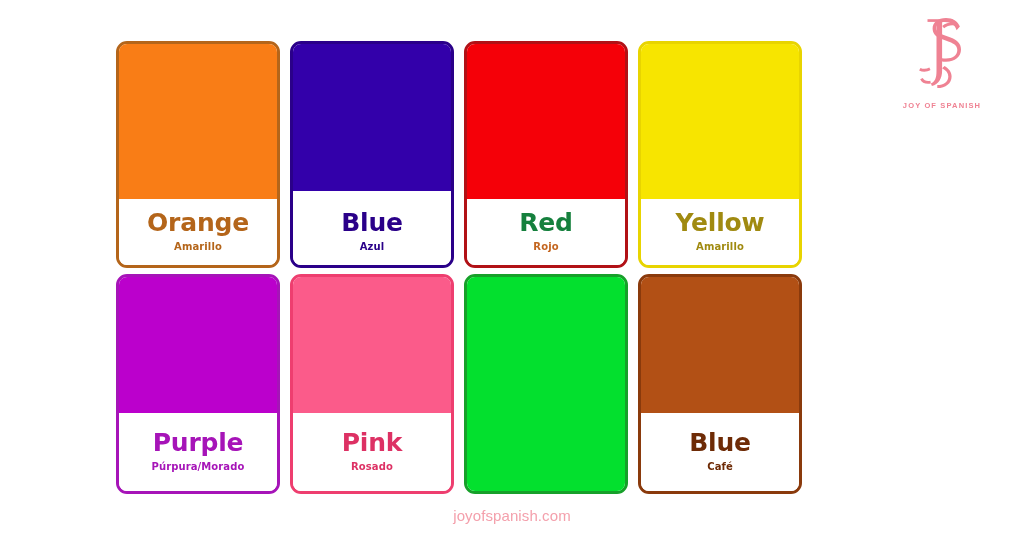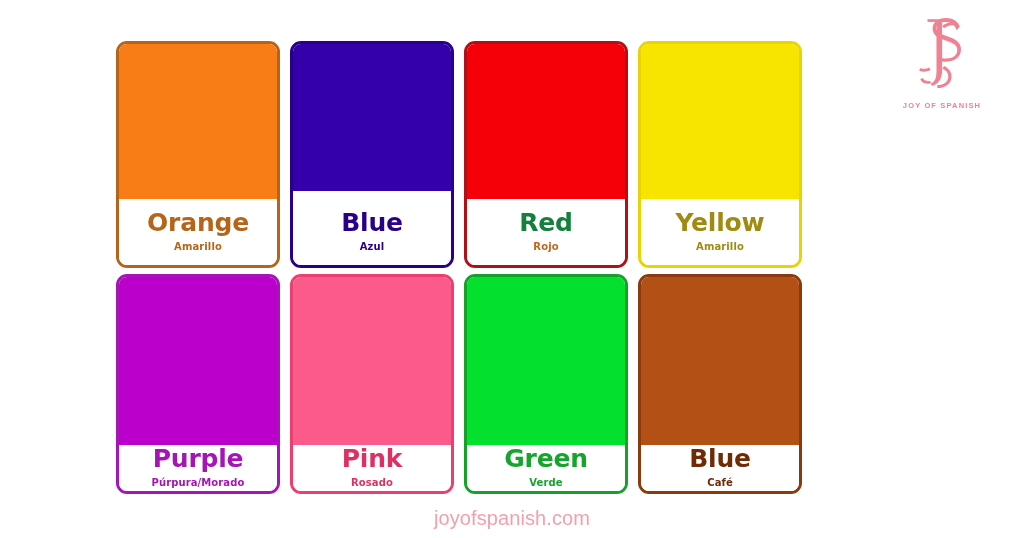--- a/index.html
+++ b/index.html
@@ -89,31 +89,31 @@
   .label-es {
     font-family: "DejaVu Sans", sans-serif;
     font-weight: 700;
     font-size: 10px;
     letter-spacing: 0.1px;
     margin-top: 5px;
     color: #000;
   }
 
   
-  .color-card.row-bottom .card-label-band { height: 46px; }
+  .color-card.row-bottom .card-label-band { height: 78px; }
 
   
   #footer-url {
     position: absolute;
     left: 0;
     right: 0;
     top: 507px;
     text-align: center;
     font-family: "Liberation Sans", sans-serif;
-    font-size: 20px;
+    font-size: 15px;
     color: #f4a0ac;
     letter-spacing: 0.1px;
   }
 </style>
 </head>
 <body>
 
 <div id="brand-logo">
   <svg class="monogram" viewBox="0 0 120 80" xmlns="http://www.w3.org/2000/svg" aria-hidden="true">
     <g fill="#ef8293">
@@ -184,24 +184,20 @@
   <div class="color-card row-bottom" style="border-color: rgb(238, 62, 111);">
     <div class="card-swatch" style="background: rgb(251, 91, 138);"></div>
     <div class="card-label-band">
       <span class="label-en" style="color: rgb(221, 49, 100);">Pink</span>
       <span class="label-es" style="color: rgb(221, 49, 100);">Rosado</span>
     </div>
   </div>
 
   <div class="color-card row-bottom" style="border-color: rgb(23, 160, 42);">
     <div class="card-swatch" style="background: rgb(3, 224, 46);"></div>
-    <div class="card-label-band">
-      <span class="label-en" style="color: rgb(22, 164, 44);">Green</span>
-      <span class="label-es" style="color: rgb(22, 164, 44);">Verde</span>
-    </div>
   </div>
 
   <div class="color-card row-bottom" style="border-color: rgb(138, 58, 12);">
     <div class="card-swatch" style="background: rgb(178, 80, 21);"></div>
     <div class="card-label-band">
       <span class="label-en" style="color: rgb(110, 43, 6);">Blue</span>
       <span class="label-es" style="color: rgb(110, 43, 6);">Café</span>
     </div>
   </div>
 

